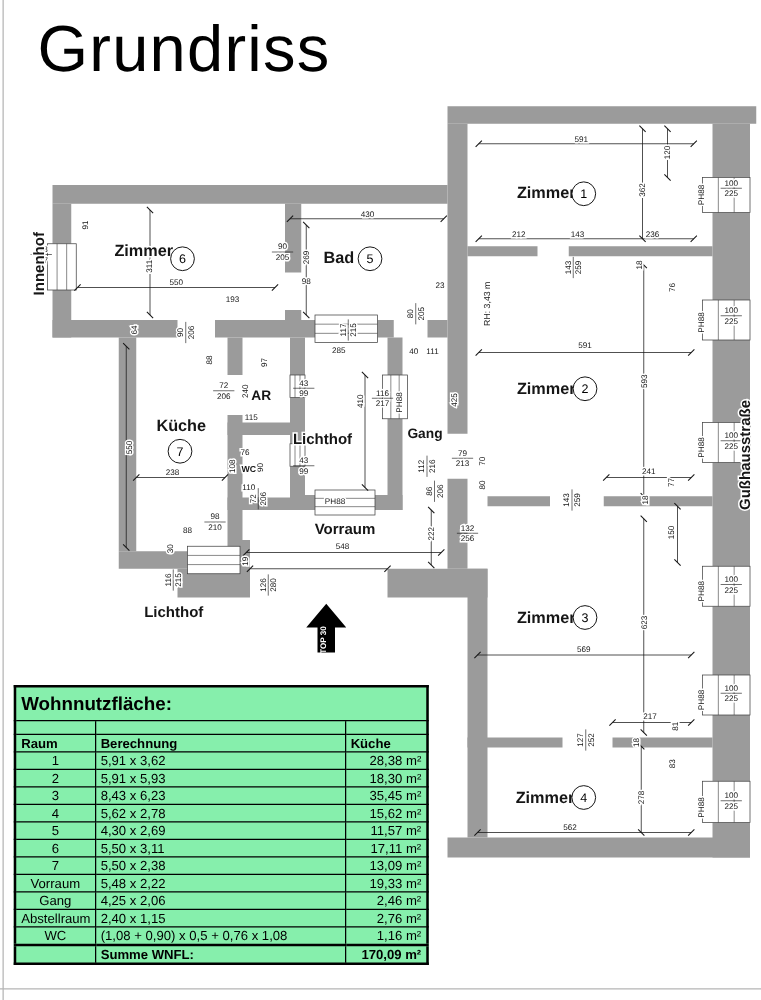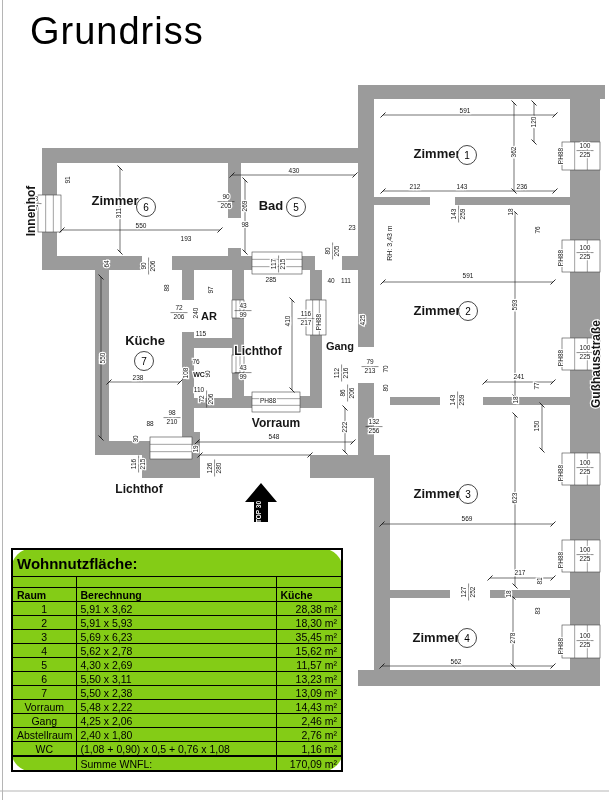--- a/index.html
+++ b/index.html
@@ -1,30 +1,30 @@
 <!DOCTYPE html>
 <html><head>
 <meta charset="utf-8">
 <style>
   html,body{margin:0;padding:0;background:#e8e8e8;}
   .page{position:relative;width:609px;height:800px;background:#ffffff;overflow:hidden;
         font-family:"Liberation Sans",sans-serif;}
-  .page-title{position:absolute;left:30px;top:10px;font-size:38px;letter-spacing:1px;color:#000;}
+  .page-title{position:absolute;left:30px;top:10px;font-size:52px;letter-spacing:1px;color:#000;}
   svg{position:absolute;left:0;top:0;}
   .wnfl{position:absolute;left:11px;top:548px;width:332px;}
-  table{border-collapse:collapse;width:100%;table-layout:fixed;background:#84cc16;border-radius:22px;}
+  table{border-collapse:collapse;width:100%;table-layout:fixed;background:#86efac;}
   table,th,td{border:1px solid #000;}
   table{border:2px solid #000;}
   th,td{padding:0 4px;font-size:10.5px;color:#000;height:13px;overflow:hidden;white-space:nowrap;}
   tr.t-title th{font-size:15px;font-weight:bold;text-align:left;height:26px;padding-left:4px;}
   tr.t-gap td{height:10px;}
   tr.t-head th{font-weight:bold;text-align:left;margin-top:24px;}
   td.c{text-align:center;}
   td.num,th.num{text-align:right;}
-  tfoot td{font-weight:normal;border-top:2px solid #000;}
+  tfoot td{font-weight:bold;border-top:2px solid #000;}
   col.c1{width:64px}col.c2{width:200px}col.c3{width:66px}
 </style>
 </head>
 <body>
 
 <div class="page">
   <div class="page-title">Grundriss</div>
 
   <svg width="609" height="800" viewBox="0 0 609 800">
     <defs>
@@ -548,56 +548,56 @@
             <td>5,91 x 3,62</td>
             <td class="num">28,38 m²</td>
           </tr>
           <tr>
             <td class="c">2</td>
             <td>5,91 x 5,93</td>
             <td class="num">18,30 m²</td>
           </tr>
           <tr>
             <td class="c">3</td>
-            <td>5,69 x 6,23</td>
+            <td>8,43 x 6,23</td>
             <td class="num">35,45 m²</td>
           </tr>
           <tr>
             <td class="c">4</td>
             <td>5,62 x 2,78</td>
             <td class="num">15,62 m²</td>
           </tr>
           <tr>
             <td class="c">5</td>
             <td>4,30 x 2,69</td>
             <td class="num">11,57 m²</td>
           </tr>
           <tr>
             <td class="c">6</td>
             <td>5,50 x 3,11</td>
-            <td class="num">13,23 m²</td>
+            <td class="num">17,11 m²</td>
           </tr>
           <tr>
             <td class="c">7</td>
             <td>5,50 x 2,38</td>
             <td class="num">13,09 m²</td>
           </tr>
           <tr>
             <td class="c">Vorraum</td>
             <td>5,48 x 2,22</td>
-            <td class="num">14,43 m²</td>
+            <td class="num">19,33 m²</td>
           </tr>
           <tr>
             <td class="c">Gang</td>
             <td>4,25 x 2,06</td>
             <td class="num">2,46 m²</td>
           </tr>
           <tr>
             <td class="c">Abstellraum</td>
-            <td>2,40 x 1,80</td>
+            <td>2,40 x 1,15</td>
             <td class="num">2,76 m²</td>
           </tr>
           <tr>
             <td class="c">WC</td>
             <td>(1,08 + 0,90) x 0,5 + 0,76 x 1,08</td>
             <td class="num">1,16 m²</td>
           </tr>
         </tbody>
       <tfoot>
         <tr>

